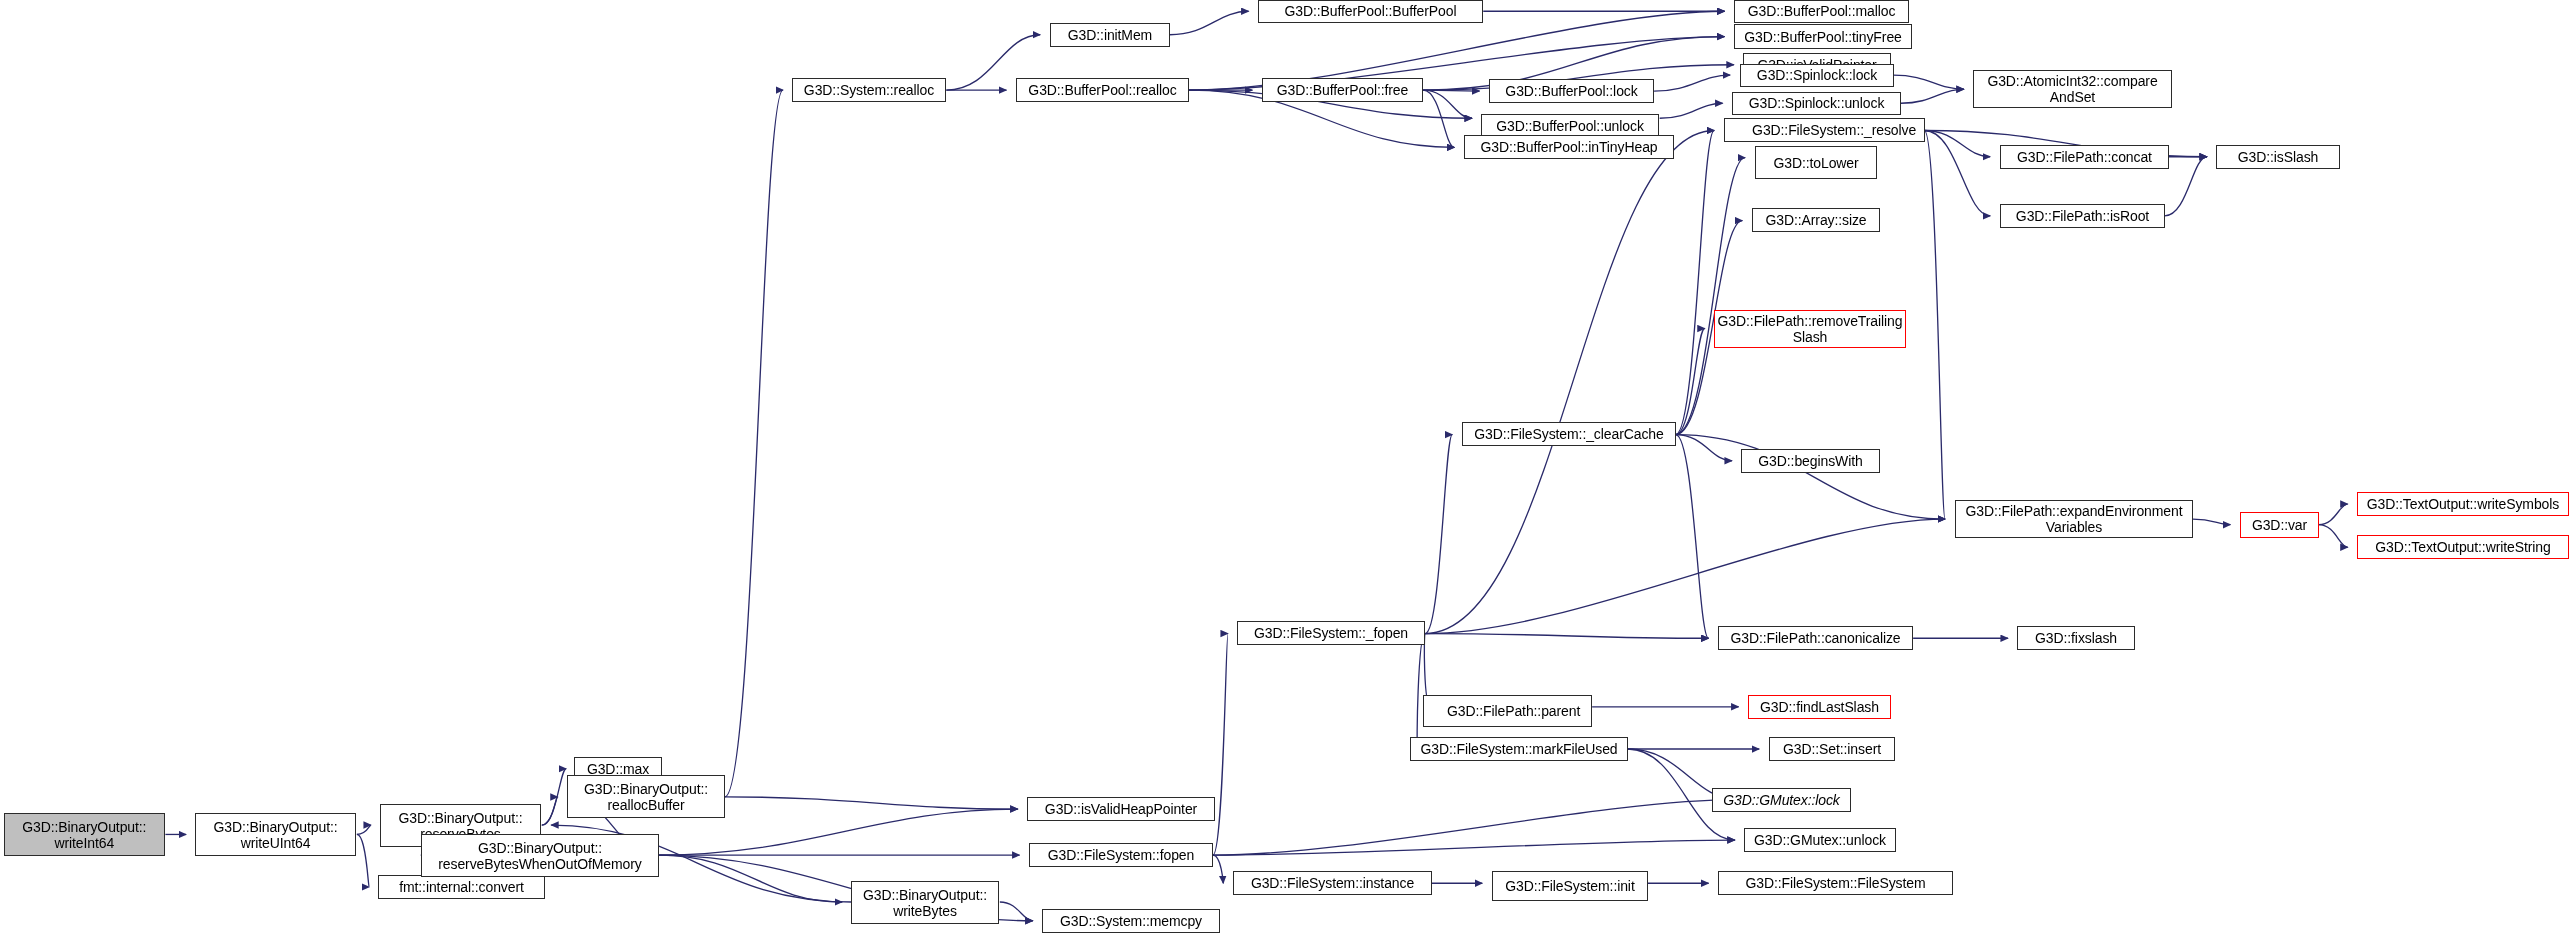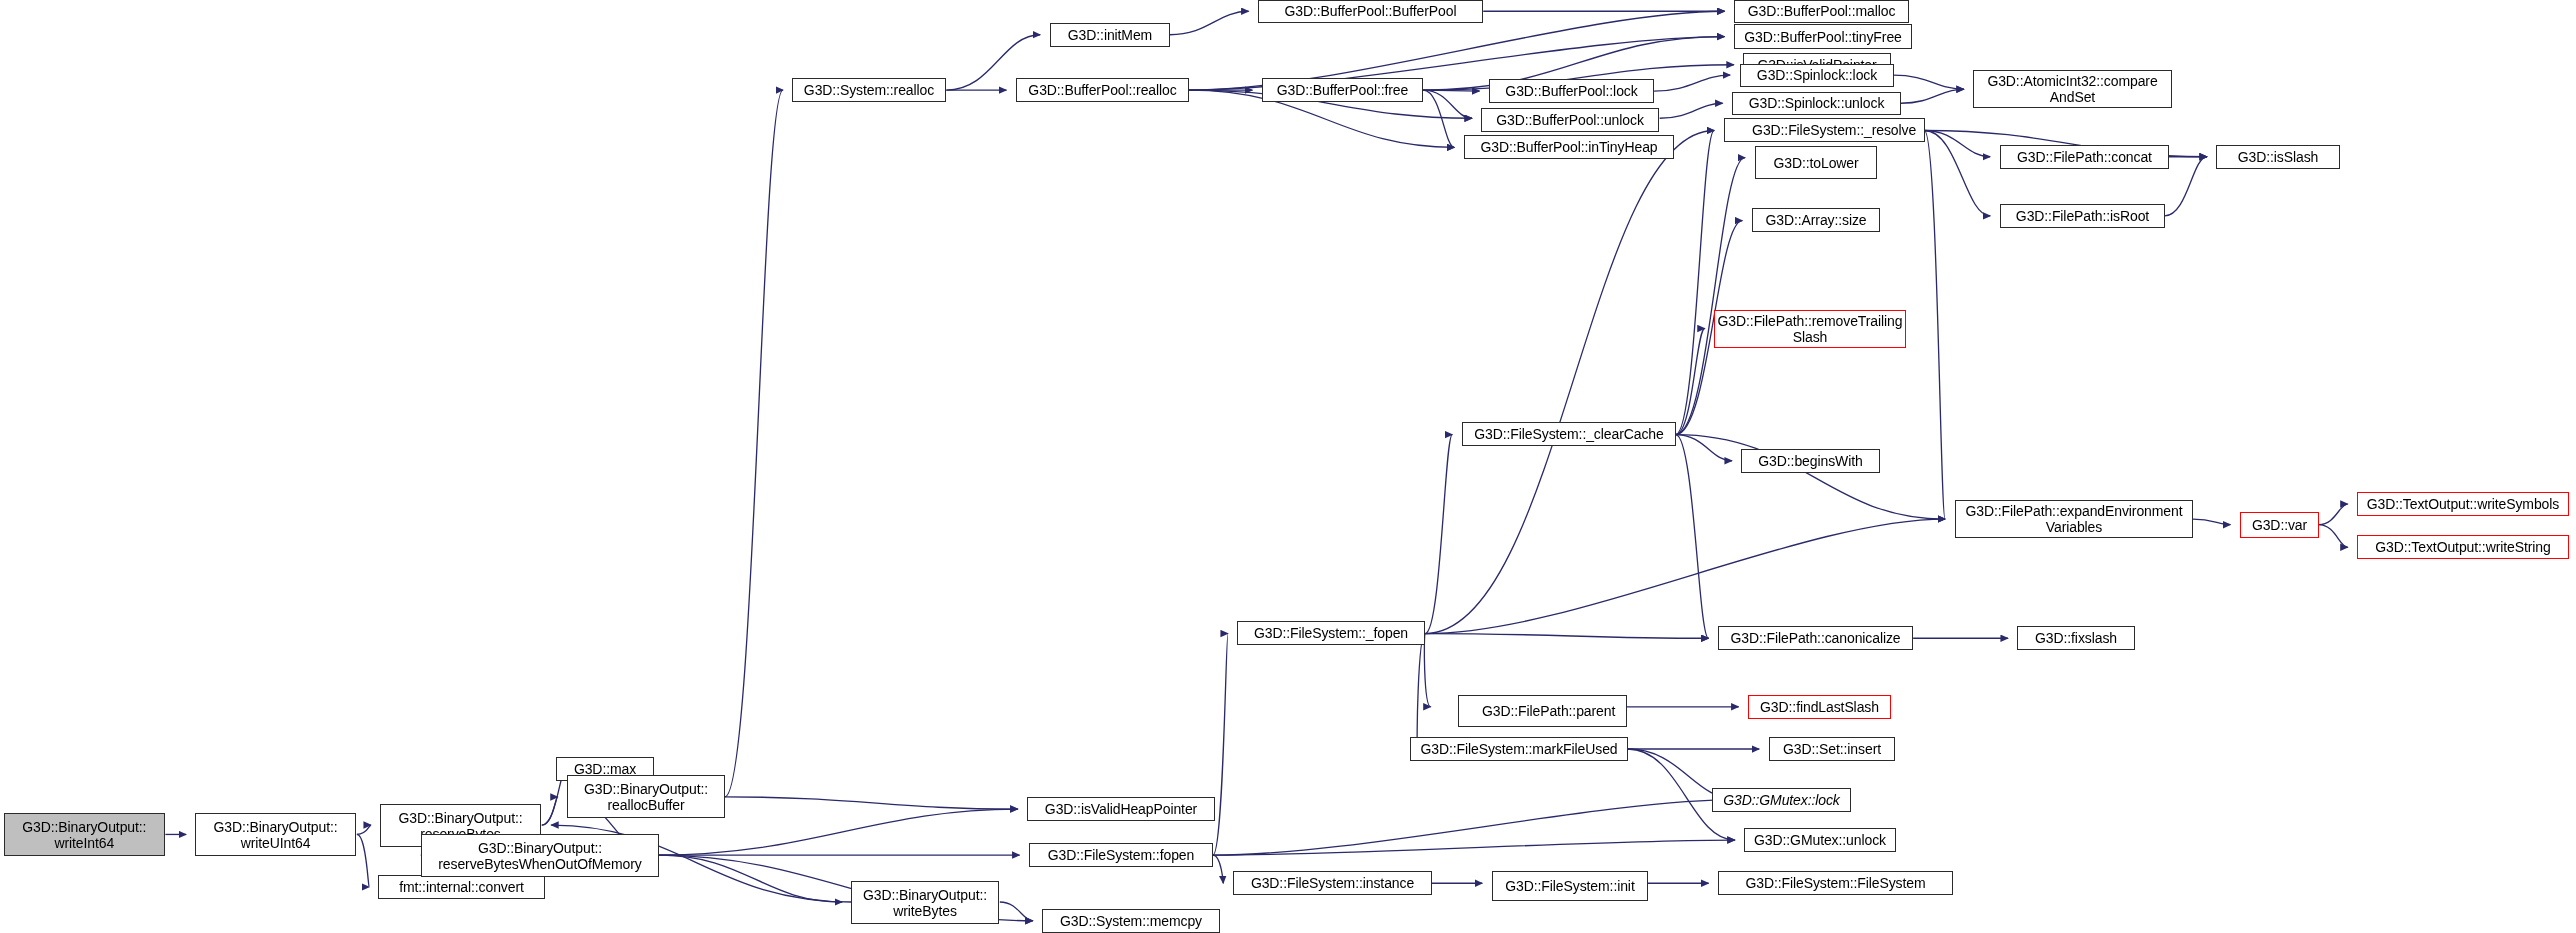--- a/index.html
+++ b/index.html
@@ -113,35 +113,35 @@
       </g>
   </svg>
   <div id="nodes">
       <div class="node root" style="left: 3.8px; top: 813px; width: 161px; height: 43px;">G3D::BinaryOutput::
 writeInt64</div>
       <div class="node" style="left: 195px; top: 813px; width: 161px; height: 43px;">G3D::BinaryOutput::
 writeUInt64</div>
       <div class="node" style="left: 380px; top: 804px; width: 161px; height: 43px;">G3D::BinaryOutput::
 reserveBytes</div>
       <div class="node" style="left: 378px; top: 875px; width: 167px; height: 24.4px;">fmt::internal::convert</div>
-      <div class="node" style="left: 556px; top: 757px; width: 98px; height: 24.4px;">G3D::max</div>
+      <div class="node" style="left: 574px; top: 757px; width: 88px; height: 24.4px;">G3D::max</div>
       <div class="node" style="left: 567px; top: 775px; width: 158px; height: 43px;">G3D::BinaryOutput::
 reallocBuffer</div>
       <div class="node" style="left: 421px; top: 834px; width: 238px; height: 43px;">G3D::BinaryOutput::
 reserveBytesWhenOutOfMemory</div>
       <div class="node" style="left: 851px; top: 881px; width: 148px; height: 43px;">G3D::BinaryOutput::
 writeBytes</div>
       <div class="node" style="left: 1027px; top: 797px; width: 188px; height: 24.4px;">G3D::isValidHeapPointer</div>
       <div class="node" style="left: 1029px; top: 843px; width: 184px; height: 24.4px;">G3D::FileSystem::fopen</div>
       <div class="node" style="left: 1042px; top: 909px; width: 178px; height: 24.4px;">G3D::System::memcpy</div>
       <div class="node" style="left: 1233px; top: 871px; width: 199px; height: 24.4px;">G3D::FileSystem::instance</div>
       <div class="node" style="left: 1492px; top: 871px; width: 156px; height: 30px;">G3D::FileSystem::init</div>
       <div class="node" style="left: 1718px; top: 871px; width: 235px; height: 24.4px;">G3D::FileSystem::FileSystem</div>
       <div class="node" style="left: 1237px; top: 621px; width: 188px; height: 24.4px;">G3D::FileSystem::_fopen</div>
-      <div class="node" style="left: 1458px; top: 695px; width: 169px; height: 32px; padding-left: 16px;">G3D::FilePath::parent</div>
+      <div class="node" style="left: 1423px; top: 695px; width: 169px; height: 32px; padding-left: 16px;">G3D::FilePath::parent</div>
       <div class="node red" style="left: 1748px; top: 695px; width: 143px; height: 24.4px;">G3D::findLastSlash</div>
       <div class="node" style="left: 1410px; top: 737px; width: 218px; height: 24.4px;">G3D::FileSystem::markFileUsed</div>
       <div class="node" style="left: 1769px; top: 737px; width: 126px; height: 24.4px;">G3D::Set::insert</div>
       <div class="node" style="left: 1712px; top: 788px; width: 139px; height: 24.4px; font-style: italic;">G3D::GMutex::lock</div>
       <div class="node" style="left: 1744px; top: 828px; width: 152px; height: 24.4px;">G3D::GMutex::unlock</div>
       <div class="node" style="left: 1718px; top: 626px; width: 195px; height: 24.4px;">G3D::FilePath::canonicalize</div>
       <div class="node" style="left: 2017px; top: 626px; width: 118px; height: 24.4px;">G3D::fixslash</div>
       <div class="node" style="left: 1462px; top: 422px; width: 214px; height: 24.4px;">G3D::FileSystem::_clearCache</div>
       <div class="node" style="left: 1752px; top: 208px; width: 128px; height: 24.4px;">G3D::Array::size</div>
       <div class="node" style="left: 1741px; top: 449px; width: 139px; height: 24.4px;">G3D::beginsWith</div>
@@ -159,21 +159,21 @@
       <div class="node red" style="left: 2357px; top: 535px; width: 212px; height: 24.4px;">G3D::TextOutput::writeString</div>
       <div class="node" style="left: 792px; top: 78px; width: 154px; height: 24.4px;">G3D::System::realloc</div>
       <div class="node" style="left: 1016px; top: 78px; width: 173px; height: 24.4px;">G3D::BufferPool::realloc</div>
       <div class="node" style="left: 1262px; top: 78px; width: 161px; height: 24.4px;">G3D::BufferPool::free</div>
       <div class="node" style="left: 1050px; top: 22.5px; width: 120px; height: 24.4px;">G3D::initMem</div>
       <div class="node" style="left: 1258px; top: 0px; width: 225px; height: 22.5px;">G3D::BufferPool::BufferPool</div>
       <div class="node" style="left: 1734px; top: 0px; width: 175px; height: 22.5px;">G3D::BufferPool::malloc</div>
       <div class="node" style="left: 1734px; top: 24.4px; width: 178px; height: 24.4px;">G3D::BufferPool::tinyFree</div>
       <div class="node" style="left: 1743px; top: 53px; width: 148px; height: 24.4px;">G3D::isValidPointer</div>
       <div class="node" style="left: 1489px; top: 79px; width: 165px; height: 24.4px;">G3D::BufferPool::lock</div>
-      <div class="node" style="left: 1481px; top: 108px; width: 178px; height: 24.4px;">G3D::BufferPool::unlock</div>
+      <div class="node" style="left: 1481px; top: 114px; width: 178px; height: 24.4px;">G3D::BufferPool::unlock</div>
       <div class="node" style="left: 1464px; top: 135px; width: 210px; height: 24.4px;">G3D::BufferPool::inTinyHeap</div>
       <div class="node" style="left: 1740px; top: 64px; width: 154px; height: 22.5px;">G3D::Spinlock::lock</div>
       <div class="node" style="left: 1732px; top: 92px; width: 169px; height: 22.5px;">G3D::Spinlock::unlock</div>
       <div class="node" style="left: 1973px; top: 70px; width: 199px; height: 38px;">G3D::AtomicInt32::compare
 AndSet</div>
     </div>
 </div>
 
 
 </body></html>

